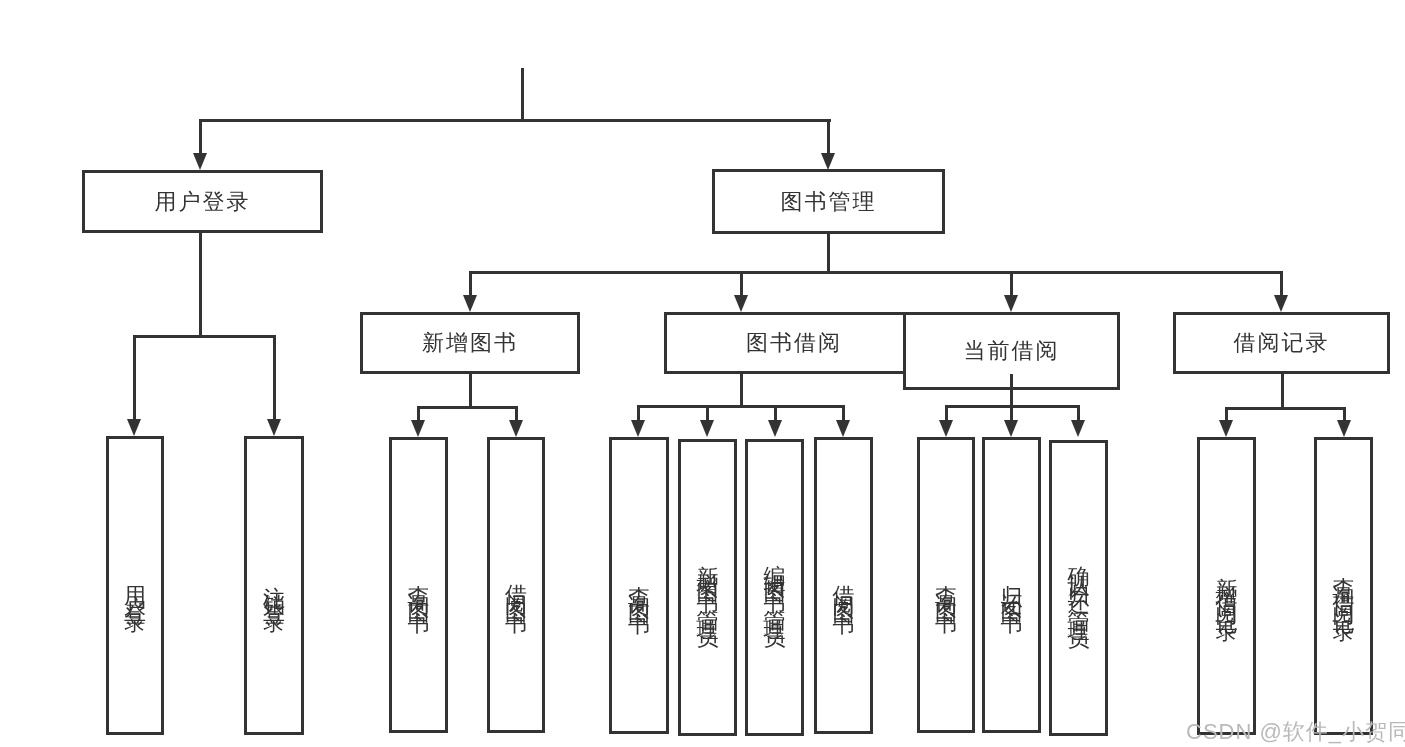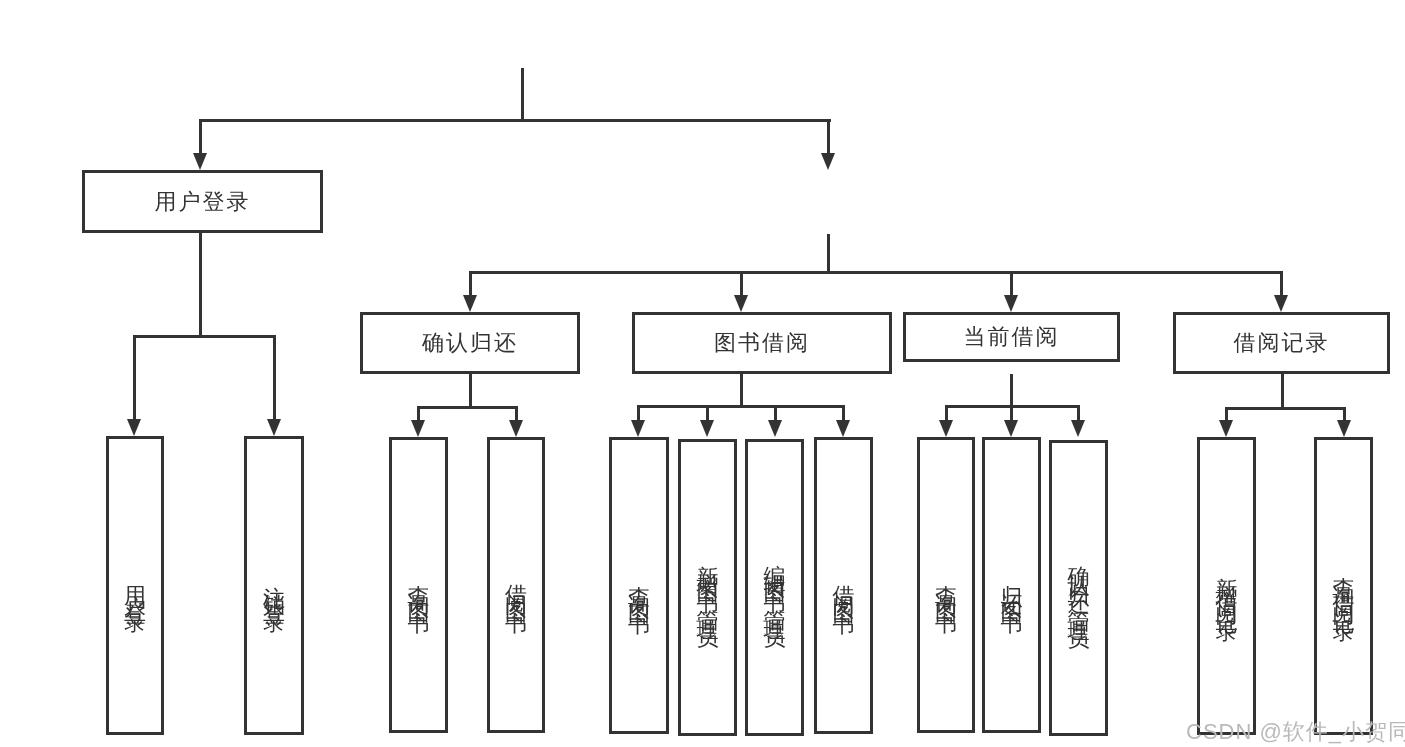--- a/index.html
+++ b/index.html
@@ -60,42 +60,43 @@
 
 
   <div class="vline" style="left:521px; top:68px; height:54px;"></div>
   <div class="hline" style="left:199px; top:119px; width:632px;"></div>
   <div class="vline" style="left:199px; top:119px; height:36px;"></div>
   <div class="arrow" style="left:193px; top:153px;"></div>
   <div class="vline" style="left:827px; top:119px; height:36px;"></div>
   <div class="arrow" style="left:821px; top:153px;"></div>
 
   <div class="box hdr" style="left:82px; top:170px; width:241px; height:63px;">用户登录</div>
+  <div class="box hdr" style="left:712px; top:169px; width:233px; height:65px;">图书管理</div>
 
   <div class="vline" style="left:199px; top:233px; height:104px;"></div>
   <div class="hline" style="left:133px; top:335px; width:143px;"></div>
   <div class="vline" style="left:133px; top:335px; height:84px;"></div>
   <div class="arrow" style="left:127px; top:419px;"></div>
   <div class="vline" style="left:273px; top:335px; height:84px;"></div>
   <div class="arrow" style="left:267px; top:419px;"></div>
 
   <div class="vline" style="left:827px; top:234px; height:40px;"></div>
   <div class="hline" style="left:469px; top:271px; width:814px;"></div>
   <div class="vline" style="left:469px; top:271px; height:26px;"></div>
   <div class="arrow" style="left:463px; top:295px;"></div>
   <div class="vline" style="left:740px; top:271px; height:26px;"></div>
   <div class="arrow" style="left:734px; top:295px;"></div>
   <div class="vline" style="left:1010px; top:271px; height:26px;"></div>
   <div class="arrow" style="left:1004px; top:295px;"></div>
   <div class="vline" style="left:1280px; top:271px; height:26px;"></div>
   <div class="arrow" style="left:1274px; top:295px;"></div>
 
-  <div class="box hdr" style="left:360px; top:312px; width:220px; height:62px;">确认归还</div>
-  <div class="box hdr" style="left:632px; top:312px; width:260px; height:62px;">图书借阅</div>
-  <div class="box hdr" style="left:903px; top:312px; width:217px; height:50px;">当前借阅</div>
+  <div class="box hdr" style="left:360px; top:312px; width:220px; height:62px;">新增图书</div>
+  <div class="box hdr" style="left:664px; top:312px; width:260px; height:62px;">图书借阅</div>
+  <div class="box hdr" style="left:903px; top:312px; width:217px; height:78px;">当前借阅</div>
   <div class="box hdr" style="left:1173px; top:312px; width:217px; height:62px;">借阅记录</div>
 
   <div class="vline" style="left:469px; top:374px; height:34px;"></div>
   <div class="hline" style="left:417px; top:406px; width:101px;"></div>
   <div class="vline" style="left:417px; top:406px; height:15px;"></div>
   <div class="arrow" style="left:411px; top:420px;"></div>
   <div class="vline" style="left:515px; top:406px; height:15px;"></div>
   <div class="arrow" style="left:509px; top:420px;"></div>
 
   <div class="vline" style="left:740px; top:374px; height:34px;"></div>

